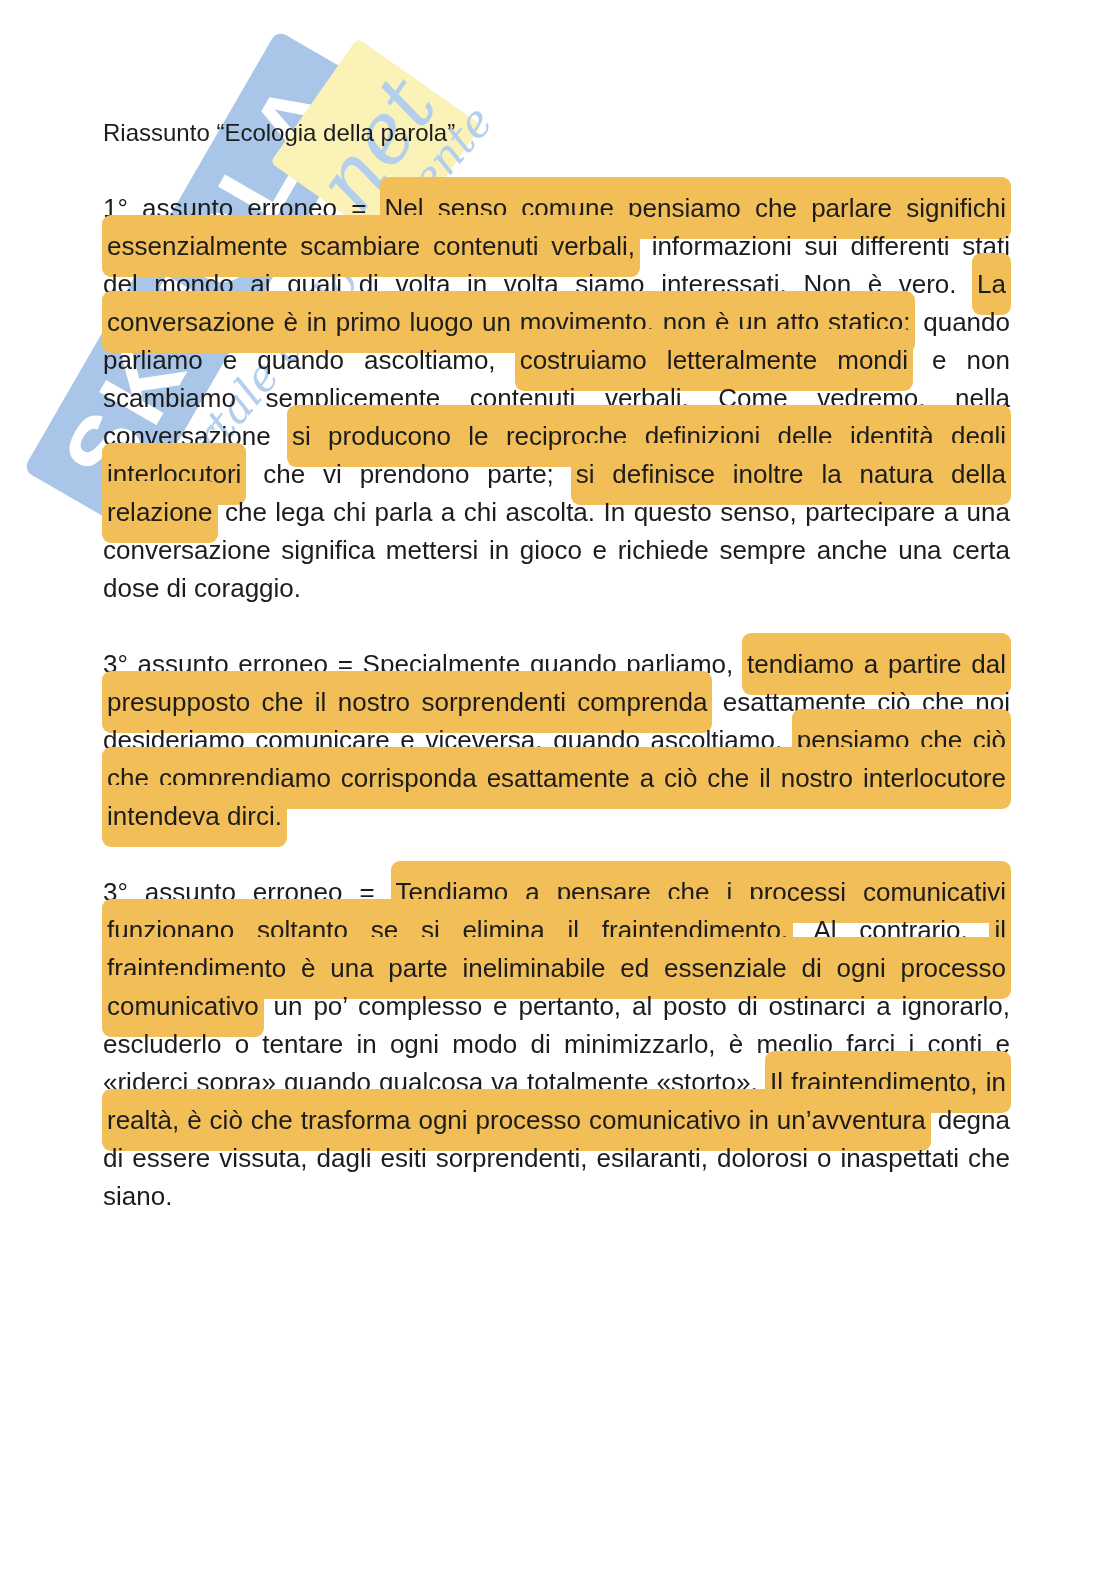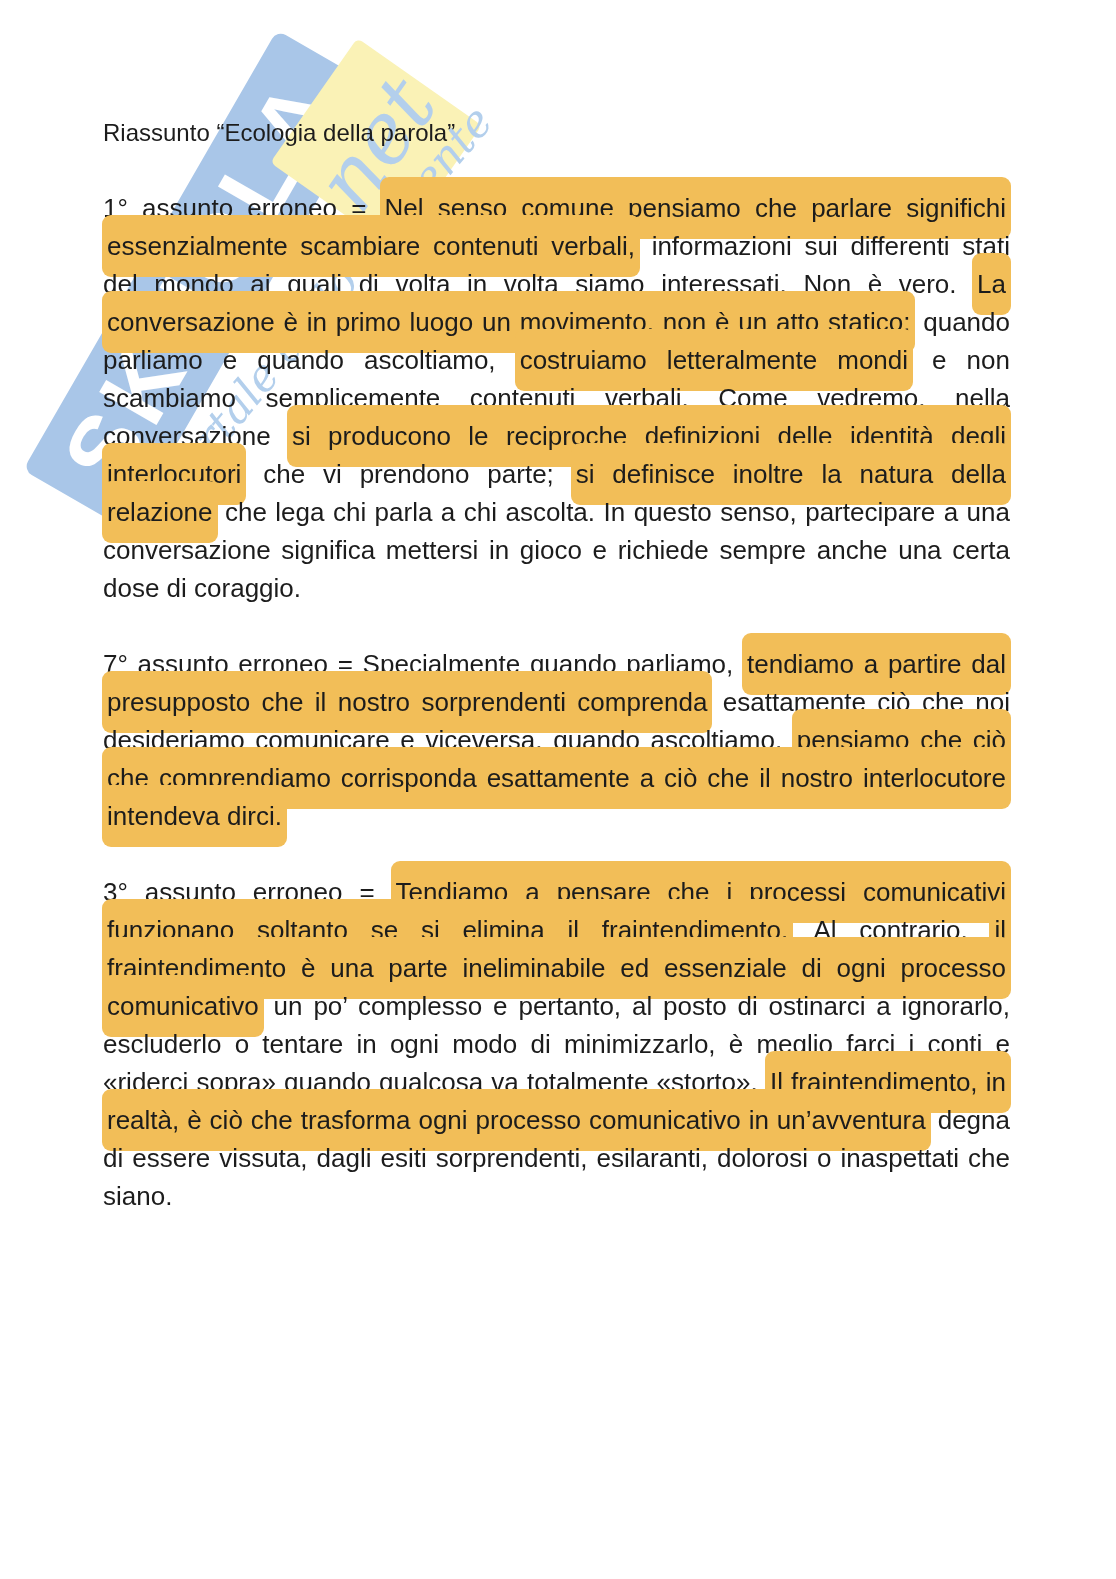--- a/index.html
+++ b/index.html
@@ -125,18 +125,18 @@
   <div class="watermark" aria-hidden="true">
     <div class="wm-band">SKUOLA</div>
     <div class="wm-net">net</div>
     <div class="wm-tagline">portale dello studente</div>
   </div>
 
   <div class="content">
     <p class="doc-title">Riassunto “Ecologia della parola”</p>
     <div id="document-body">
         <p class="body-par"><span>1° assunto erroneo = </span><mark>Nel senso comune pensiamo che parlare significhi essenzialmente scambiare contenuti verbali,</mark><span> informazioni sui differenti stati del mondo ai quali di volta in volta siamo interessati. Non è vero. </span><mark>La conversazione è in primo luogo un movimento, non è un atto statico:</mark><span> quando parliamo e quando ascoltiamo, </span><mark>costruiamo letteralmente mondi</mark><span> e non scambiamo semplicemente contenuti verbali. Come vedremo, nella conversazione </span><mark>si producono le reciproche definizioni delle identità degli interlocutori</mark><span> che vi prendono parte; </span><mark>si definisce inoltre la natura della relazione</mark><span> che lega chi parla a chi ascolta. In questo senso, partecipare a una conversazione significa mettersi in gioco e richiede sempre anche una certa dose di coraggio.</span></p>
-        <p class="body-par"><span>7° assunto erroneo = Specialmente quando parliamo, </span><mark>tendiamo a partire dal presupposto che il nostro sorprendenti comprenda</mark><span> esattamente ciò che noi desideriamo comunicare e viceversa, quando ascoltiamo, </span><mark>pensiamo che ciò che comprendiamo corrisponda esattamente a ciò che il nostro interlocutore intendeva dirci.</mark></p>
+        <p class="body-par"><span>3° assunto erroneo = Specialmente quando parliamo, </span><mark>tendiamo a partire dal presupposto che il nostro sorprendenti comprenda</mark><span> esattamente ciò che noi desideriamo comunicare e viceversa, quando ascoltiamo, </span><mark>pensiamo che ciò che comprendiamo corrisponda esattamente a ciò che il nostro interlocutore intendeva dirci.</mark></p>
         <p class="body-par"><span>3° assunto erroneo = </span><mark>Tendiamo a pensare che i processi comunicativi funzionano soltanto se si elimina il fraintendimento.</mark><span> Al contrario, </span><mark>il fraintendimento è una parte ineliminabile ed essenziale di ogni processo comunicativo</mark><span> un po’ complesso e pertanto, al posto di ostinarci a ignorarlo, escluderlo o tentare in ogni modo di minimizzarlo, è meglio farci i conti e «riderci sopra» quando qualcosa va totalmente «storto». </span><mark>Il fraintendimento, in realtà, è ciò che trasforma ogni processo comunicativo in un’avventura</mark><span> degna di essere vissuta, dagli esiti sorprendenti, esilaranti, dolorosi o inaspettati che siano.</span></p>
       </div>
   </div>
 
 </div>
 
 </body></html>

